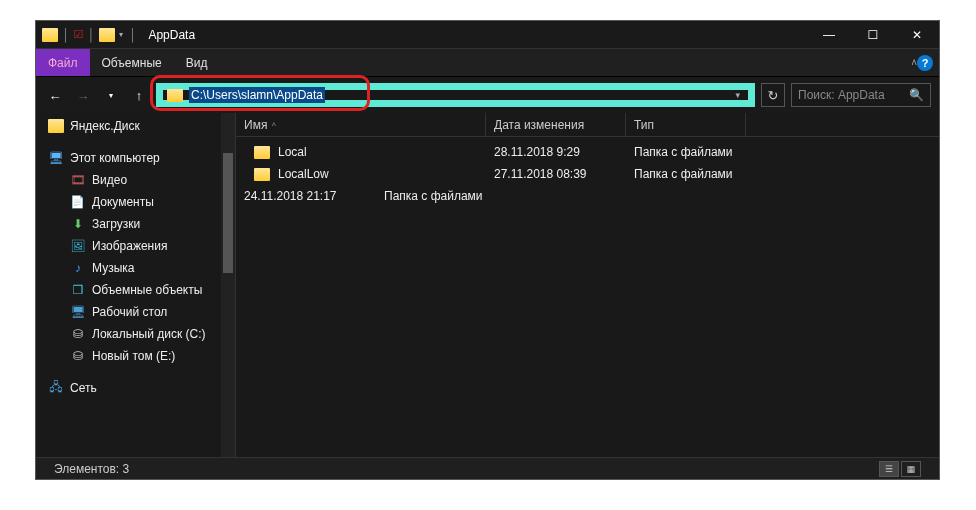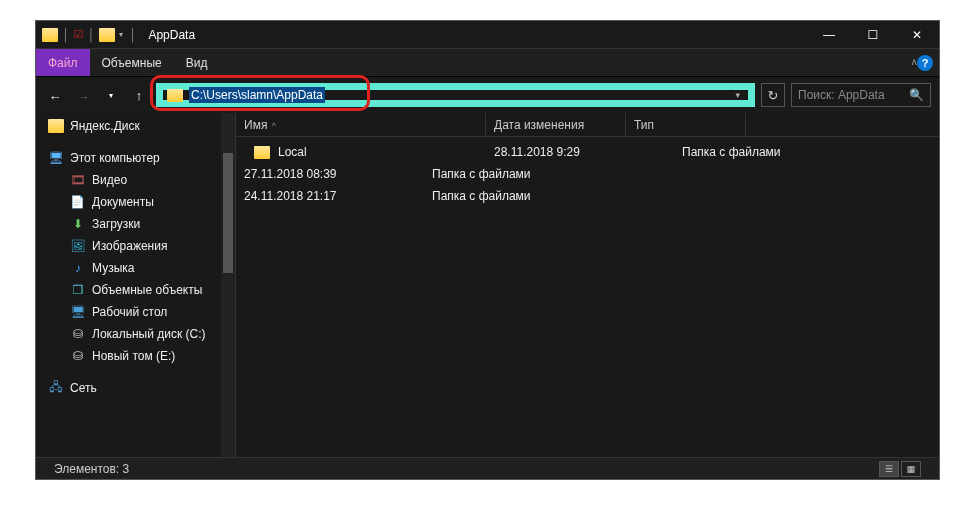--- a/index.html
+++ b/index.html
@@ -65,21 +65,21 @@
 .col.name{flex:0 0 250px;}
 .col.date{flex:0 0 140px;}
 .col.type{flex:0 0 120px;}
 .col.size{flex:1;}
 .col .sort { font-size:8px; color:#888; }
 .rows { padding-top:4px; }
 .row { display:flex; height:22px; align-items:center; font-size:12px; color:#eee; }
 .row .cell{padding:0 8px;}
 .row .cname{flex:0 0 250px; display:flex; align-items:center; gap:8px; padding-left:18px;}
 .row .cdate{flex:0 0 140px;}
-.row .ctype{flex:0 0 120px;margin-left:48px;}
+.row .ctype{flex:0 0 120px;}
 .row .csize{flex:1;}
 .row .folder-ico { width:16px; height:13px; background:linear-gradient(#ffe699,#ffcc33); border-radius:1px; }
 
 
 .status { height:22px; background:#1f1f1f; border-top:1px solid #333; display:flex; align-items:center; font-size:12px; color:#ccc; padding:0 18px;}
 .status .right{margin-left:auto; display:flex; gap:2px;}
 .status .vbtn{width:20px;height:16px;border:1px solid #555;display:flex;align-items:center;justify-content:center;font-size:9px;cursor:pointer;}
 .status .vbtn.active{background:#444;}
 </style>
 </head>
@@ -209,20 +209,24 @@
         <div class="row">
           <div class="cell cname">
               <span class="folder-ico"></span>
               <span>Local</span>
             </div>
           <div class="cell cdate">28.11.2018 9:29</div>
           <div class="cell ctype">Папка с файлами</div>
           <div class="cell csize"></div>
         </div>
         <div class="row">
+          <div class="cell cname">
+              <span class="folder-ico"></span>
+              <span>LocalLow</span>
+            </div>
           <div class="cell cdate">27.11.2018 08:39</div>
           <div class="cell ctype">Папка с файлами</div>
           <div class="cell csize"></div>
         </div>
         <div class="row">
           <div class="cell cdate">24.11.2018 21:17</div>
           <div class="cell ctype">Папка с файлами</div>
           <div class="cell csize"></div>
         </div>
       </div>

